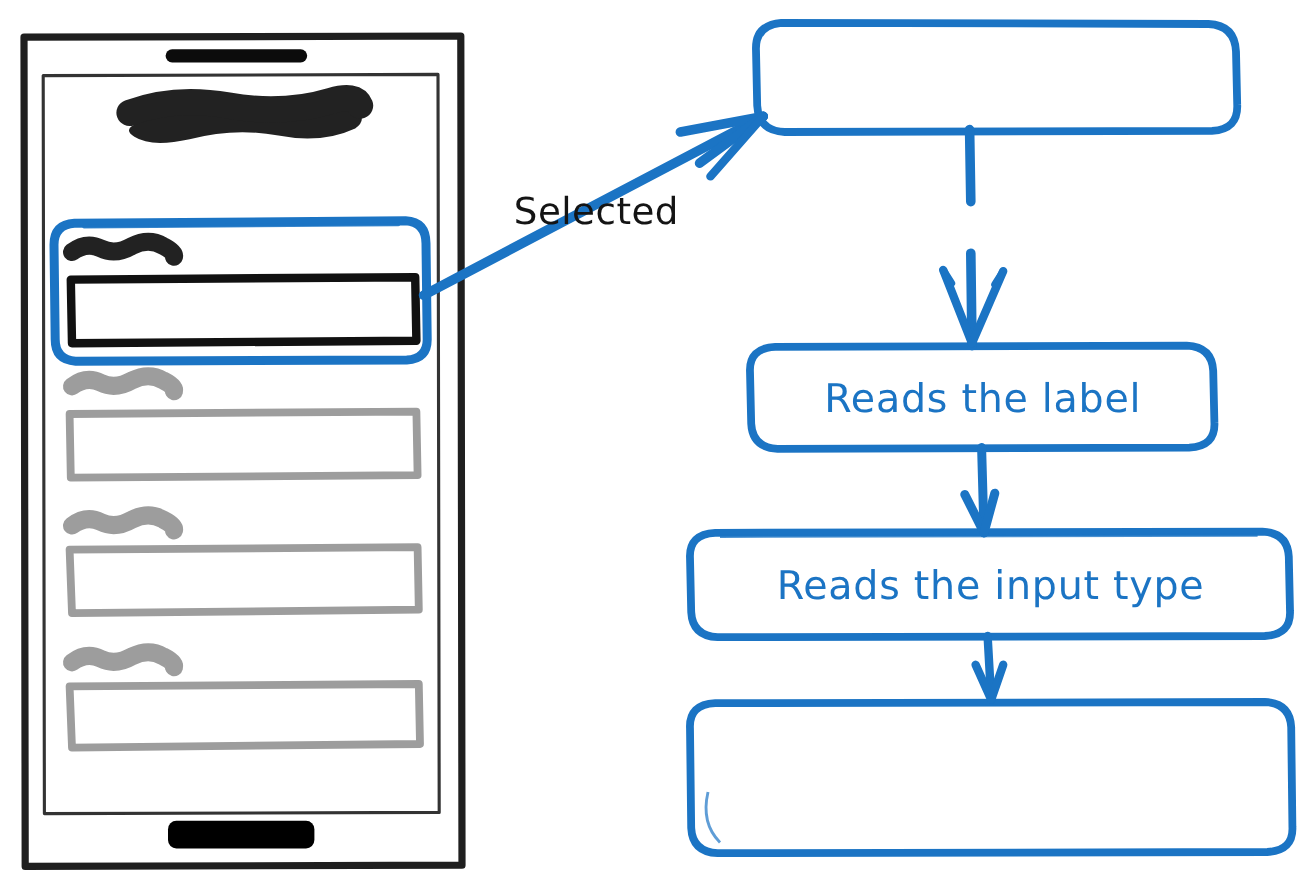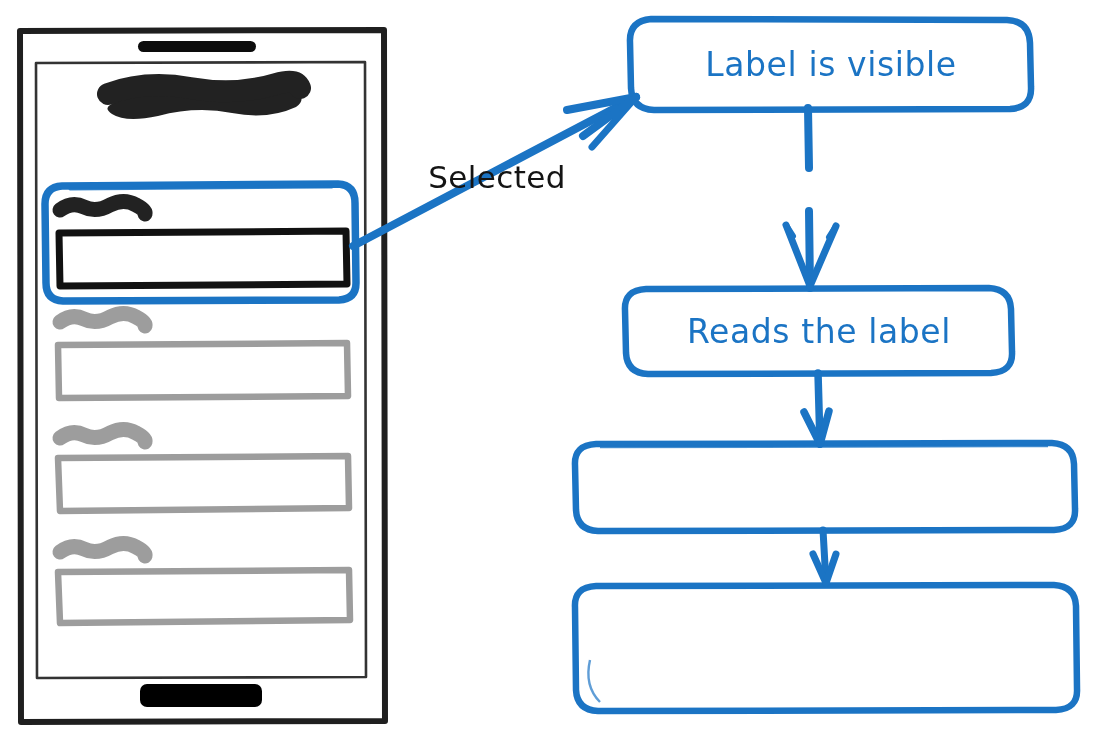--- a/index.html
+++ b/index.html
@@ -142,24 +142,24 @@
       </g>
 
       <g>
         <path d="M823 530 L826 583" fill="none" stroke="#1b74c4" stroke-width="7" stroke-linecap="round"></path>
         <path d="M826 583 L813 554" fill="none" stroke="#1b74c4" stroke-width="7" stroke-linecap="round"></path>
         <path d="M826 583 L836 554" fill="none" stroke="#1b74c4" stroke-width="7" stroke-linecap="round"></path>
       </g>
     </g>
   </svg>
 
-  <div class="node-label" style="left:631px; top:21px; width:400px; height:88px;">Label is visible</div>
 
   <div class="node-label" style="left:626px; top:290px; width:386px; height:84px;">Reads the label</div>
 
+  <div class="node-label" style="left:576px; top:445px; width:499px; height:86px;">Reads the input type</div>
 
 
   <div class="ann-label" style="left:404px; top:151px; width:186px; height:52px;">Selected</div>
 
 
   <div class="hit" style="left:45px; top:184px; width:312px; height:118px;"></div>
   <div class="hit" style="left:55px; top:310px; width:296px; height:92px;"></div>
   <div class="hit" style="left:55px; top:424px; width:296px; height:90px;"></div>
   <div class="hit" style="left:55px; top:538px; width:296px; height:88px;"></div>
   <div class="hit" style="left:629px; top:19px; width:403px; height:92px;"></div>

